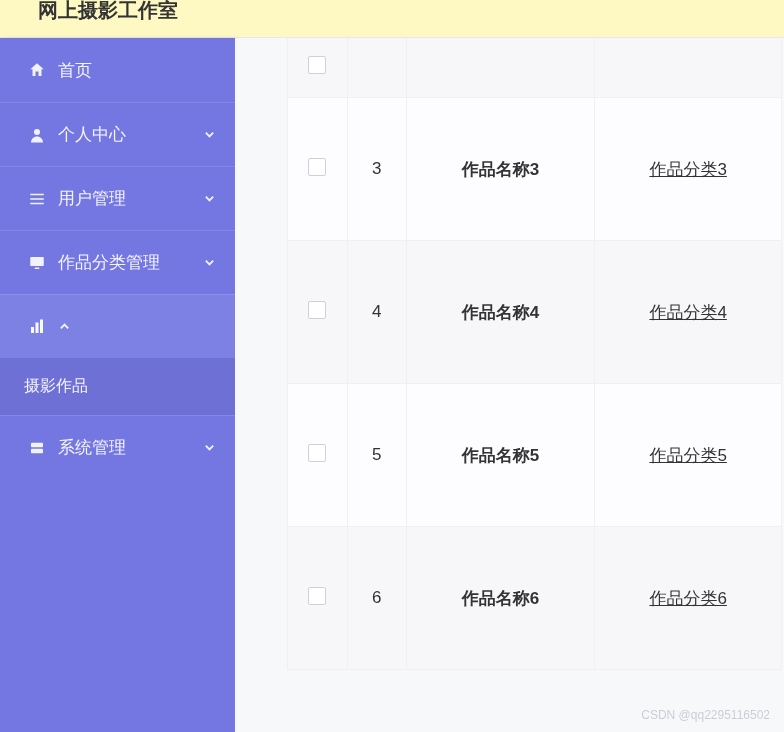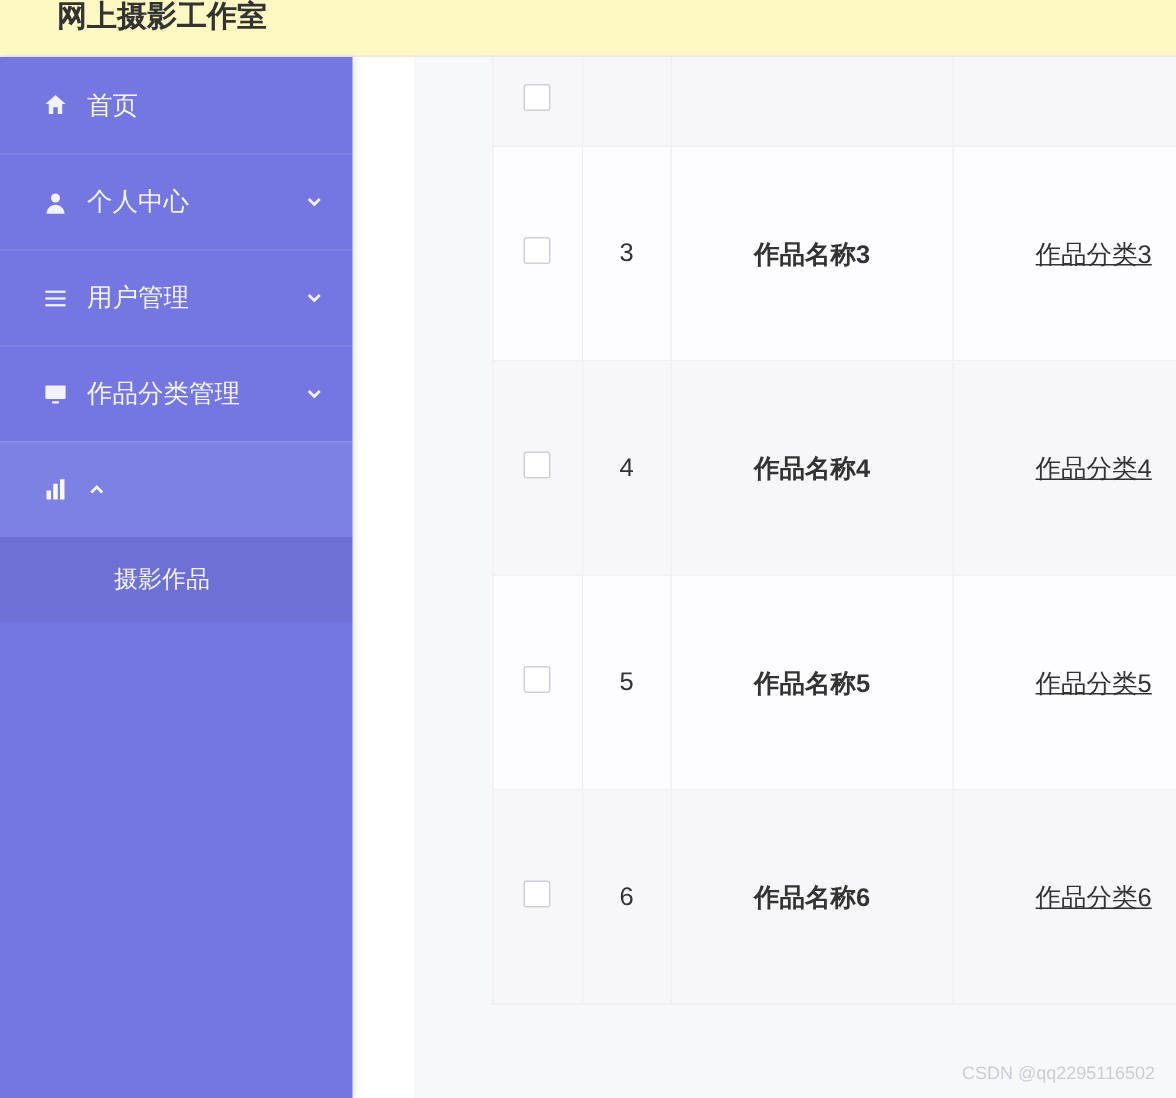--- a/index.html
+++ b/index.html
@@ -26,21 +26,20 @@
     }
     .header-title {
       font-size: 20px;
       font-weight: bold;
       color: #333;
       margin-top: -3px;
     }
     .layout {
       display: flex;
       height: calc(100% - 38px);
-      gap: 41px;
     }
     .sidebar {
       width: 235px;
       background: #7477e2;
       color: #fff;
       flex-shrink: 0;
       box-shadow: 2px 0 4px rgba(0,0,0,0.08);
     }
     .sidebar-item {
       height: 64px;
@@ -80,21 +79,21 @@
     }
     .sidebar-arrow svg {
       width: 11px;
       height: 11px;
       stroke: rgba(255,255,255,0.9);
       fill: none;
       stroke-width: 2;
     }
     .sidebar-sub {
       height: 57px;
-      padding-left: 76px;
+      padding-left: 24px;
       display: flex;
       align-items: center;
       background: rgba(0,0,0,0.05);
       font-size: 16px;
       color: rgba(255,255,255,0.92);
       cursor: pointer;
     }
     .content {
       flex: 1;
       background: #f7f8fa;
@@ -223,20 +222,34 @@
         <svg viewBox="0 0 12 12">
             <path d="M2 8l4-4 4 4"></path>
           </svg>
       </span>
     </div>
     <div class="sidebar-sub">
       <span>摄影作品</span>
     </div>
 
 
+    <div class="sidebar-item">
+      <span class="sidebar-icon">
+        <svg viewBox="0 0 24 24" fill="rgba(255,255,255,0.9)">
+            <rect x="4" y="5" width="16" height="6" rx="1"></rect>
+            <rect x="4" y="13" width="16" height="6" rx="1"></rect>
+          </svg>
+      </span>
+      <span class="sidebar-label">系统管理</span>
+      <span class="sidebar-arrow">
+        <svg viewBox="0 0 12 12">
+            <path d="M2 4l4 4 4-4"></path>
+          </svg>
+      </span>
+    </div>
   </div>
 
   <div class="content">
     <table class="table">
       <tbody>
           <tr class="row-hdr even">
         <td class="col-chk"><span class="chk"></span></td>
         <td class="col-idx"></td>
         <td class="col-name"></td>
         <td class="col-cat"></td>

